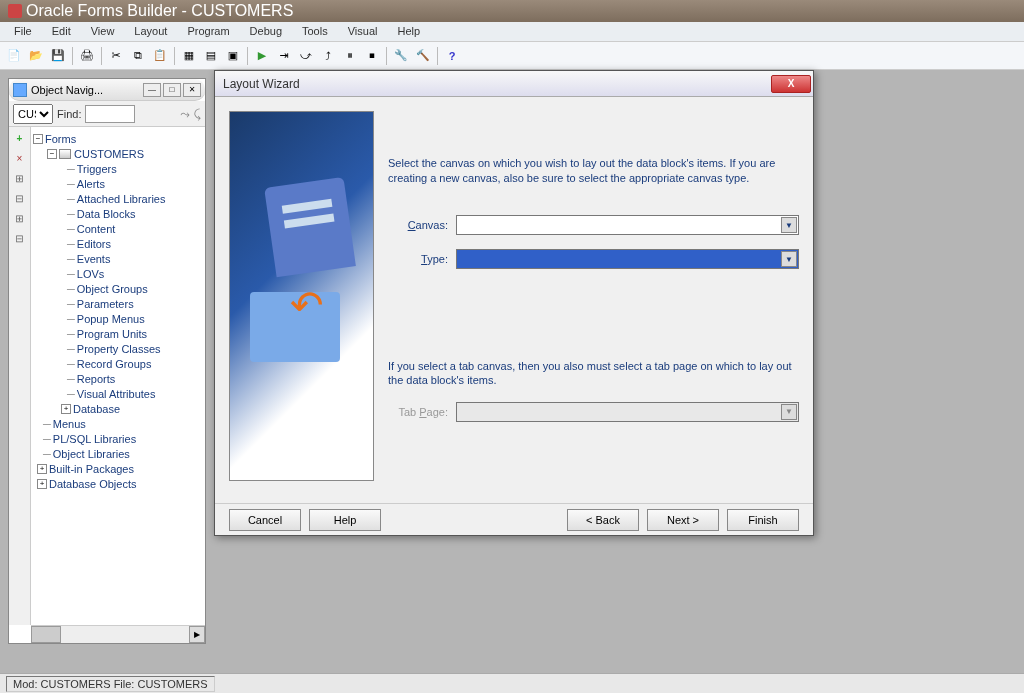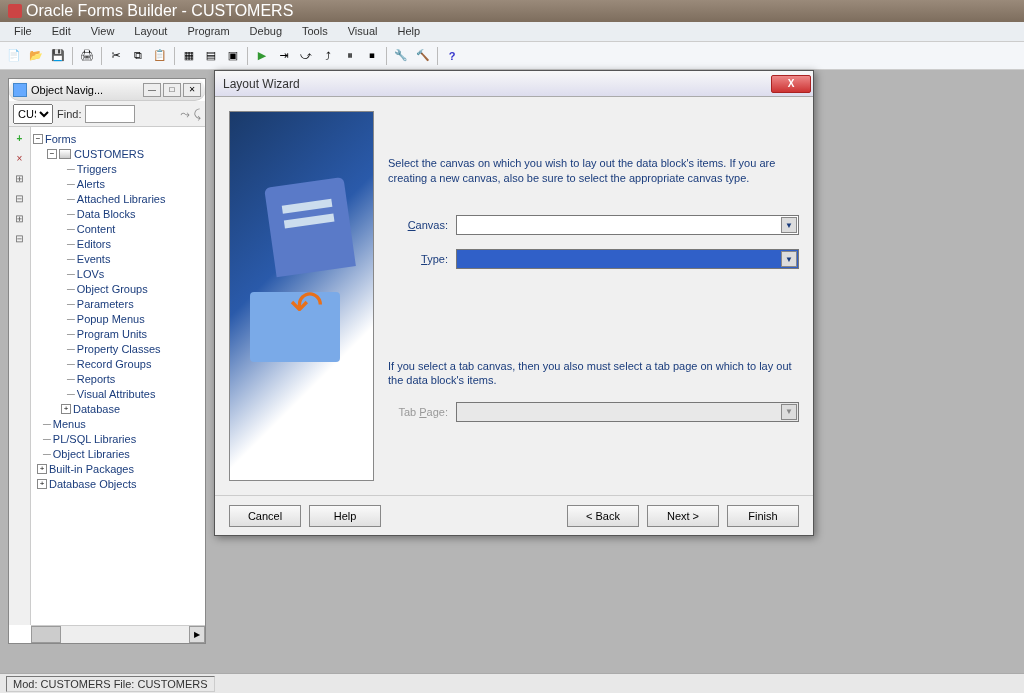--- a/index.html
+++ b/index.html
@@ -58,21 +58,21 @@
 .wiz-row .flbl .ul { text-decoration: underline; }
 .wiz-row .fcombo { flex: 1; height: 20px; border: 1px solid #777; background: #fff; display: flex; align-items: center; padding: 0 4px; position: relative; }
 .wiz-row .fcombo .val { flex: 1; font-size: 11px; }
 .wiz-row .fcombo .drop { width: 16px; height: 16px; background: #ddd; border: 1px solid #888; position: absolute; right: 1px; top: 1px; font-size: 8px; display: flex; align-items: center; justify-content: center; }
 .wiz-row .fcombo.selected { background: #3060c8; }
 .wiz-row .fcombo.selected .val { color: #fff; }
 .wiz-row .fcombo.disabled { background: #e8e8e8; color: #888; }
 .wiz-row .fcombo.disabled .val { color: #888; }
 .wiz-content .note { margin-top: 90px; margin-bottom: 14px; line-height: 1.3; }
 .wiz-row.disabled .flbl { color: #999; }
-.wiz-buttons { position: absolute; bottom: 0; left: 0; right: 0; height: 40px; border-top: 1px solid #ccc; display: flex; align-items: center; padding: 0 14px; gap: 8px; }
+.wiz-buttons { position: absolute; bottom: 0; left: 0; right: 0; height: 32px; border-top: 1px solid #ccc; display: flex; align-items: center; padding: 0 14px; gap: 8px; }
 .wiz-buttons .wbtn { width: 72px; height: 22px; background: linear-gradient(to bottom, #fafafa, #e0e0e0); border: 1px solid #888; font-size: 11px; display: flex; align-items: center; justify-content: center; cursor: default; }
 .wiz-buttons .gap { flex: 1; }
 
 .statusbar { position: absolute; bottom: 0; left: 0; right: 0; height: 20px; background: #e8e8e8; border-top: 1px solid #aaa; display: flex; align-items: center; padding: 0 6px; font-size: 11px; color: #333; }
 .statusbar .cell { border: 1px inset #ccc; padding: 1px 6px; height: 16px; display: flex; align-items: center; }
 </style>
 </head>
 <body>
 
 <div class="app-titlebar">

